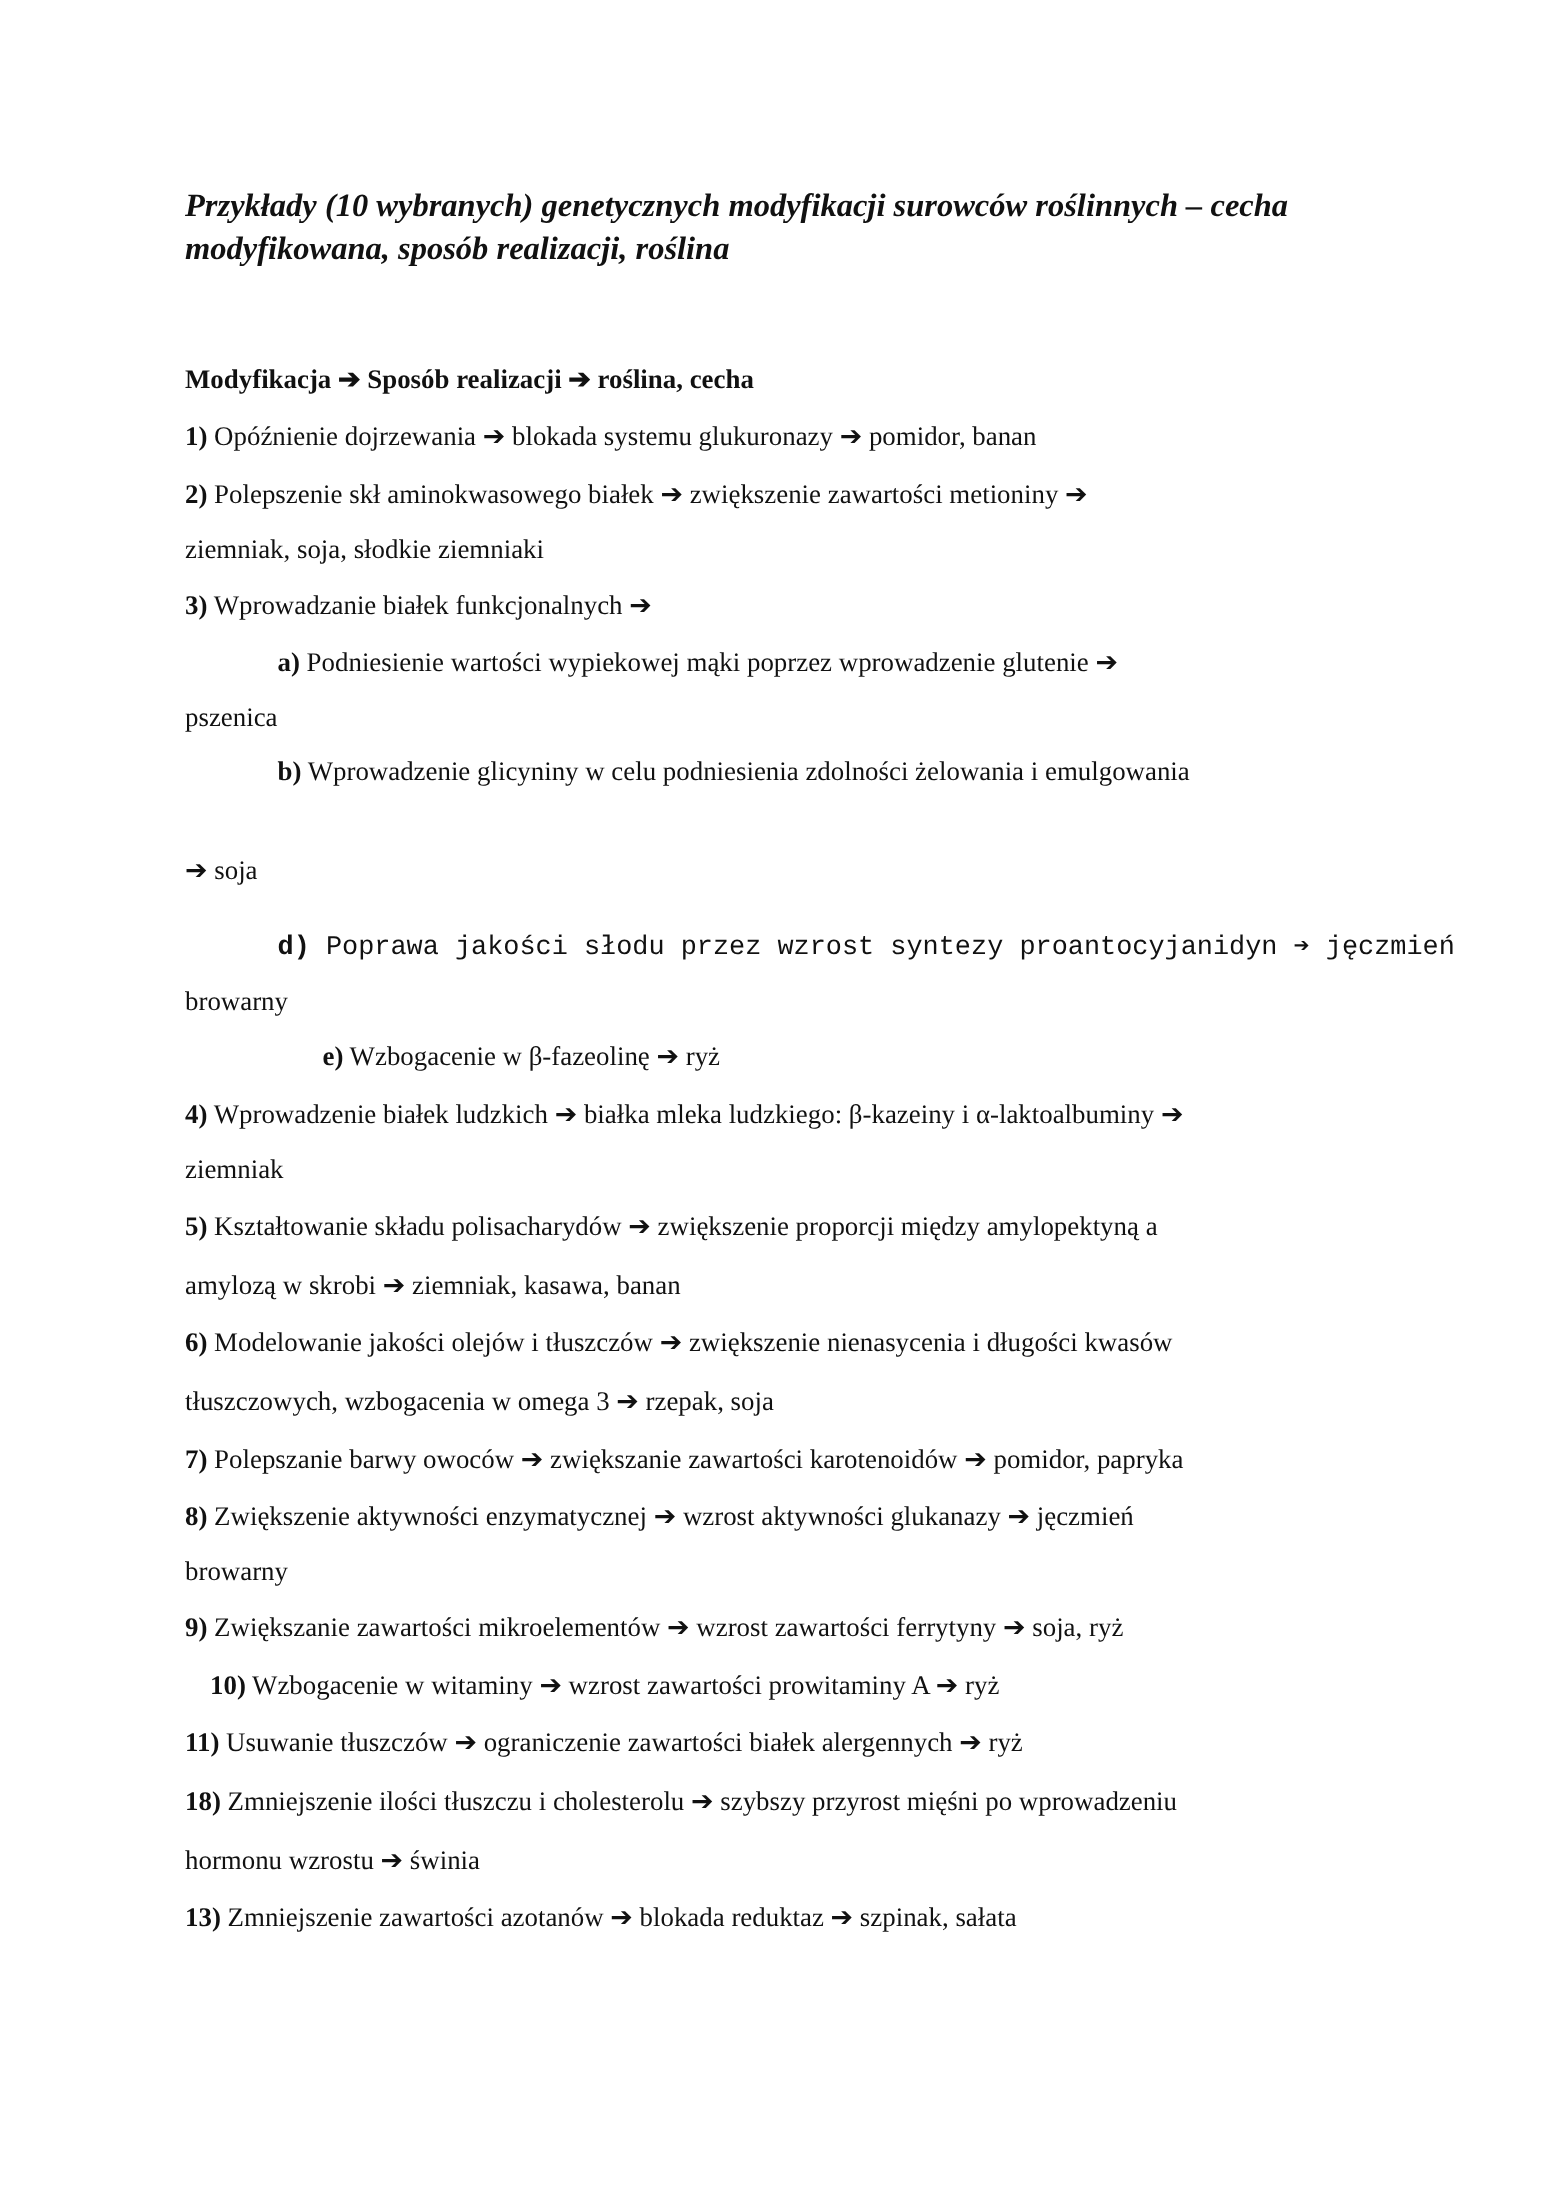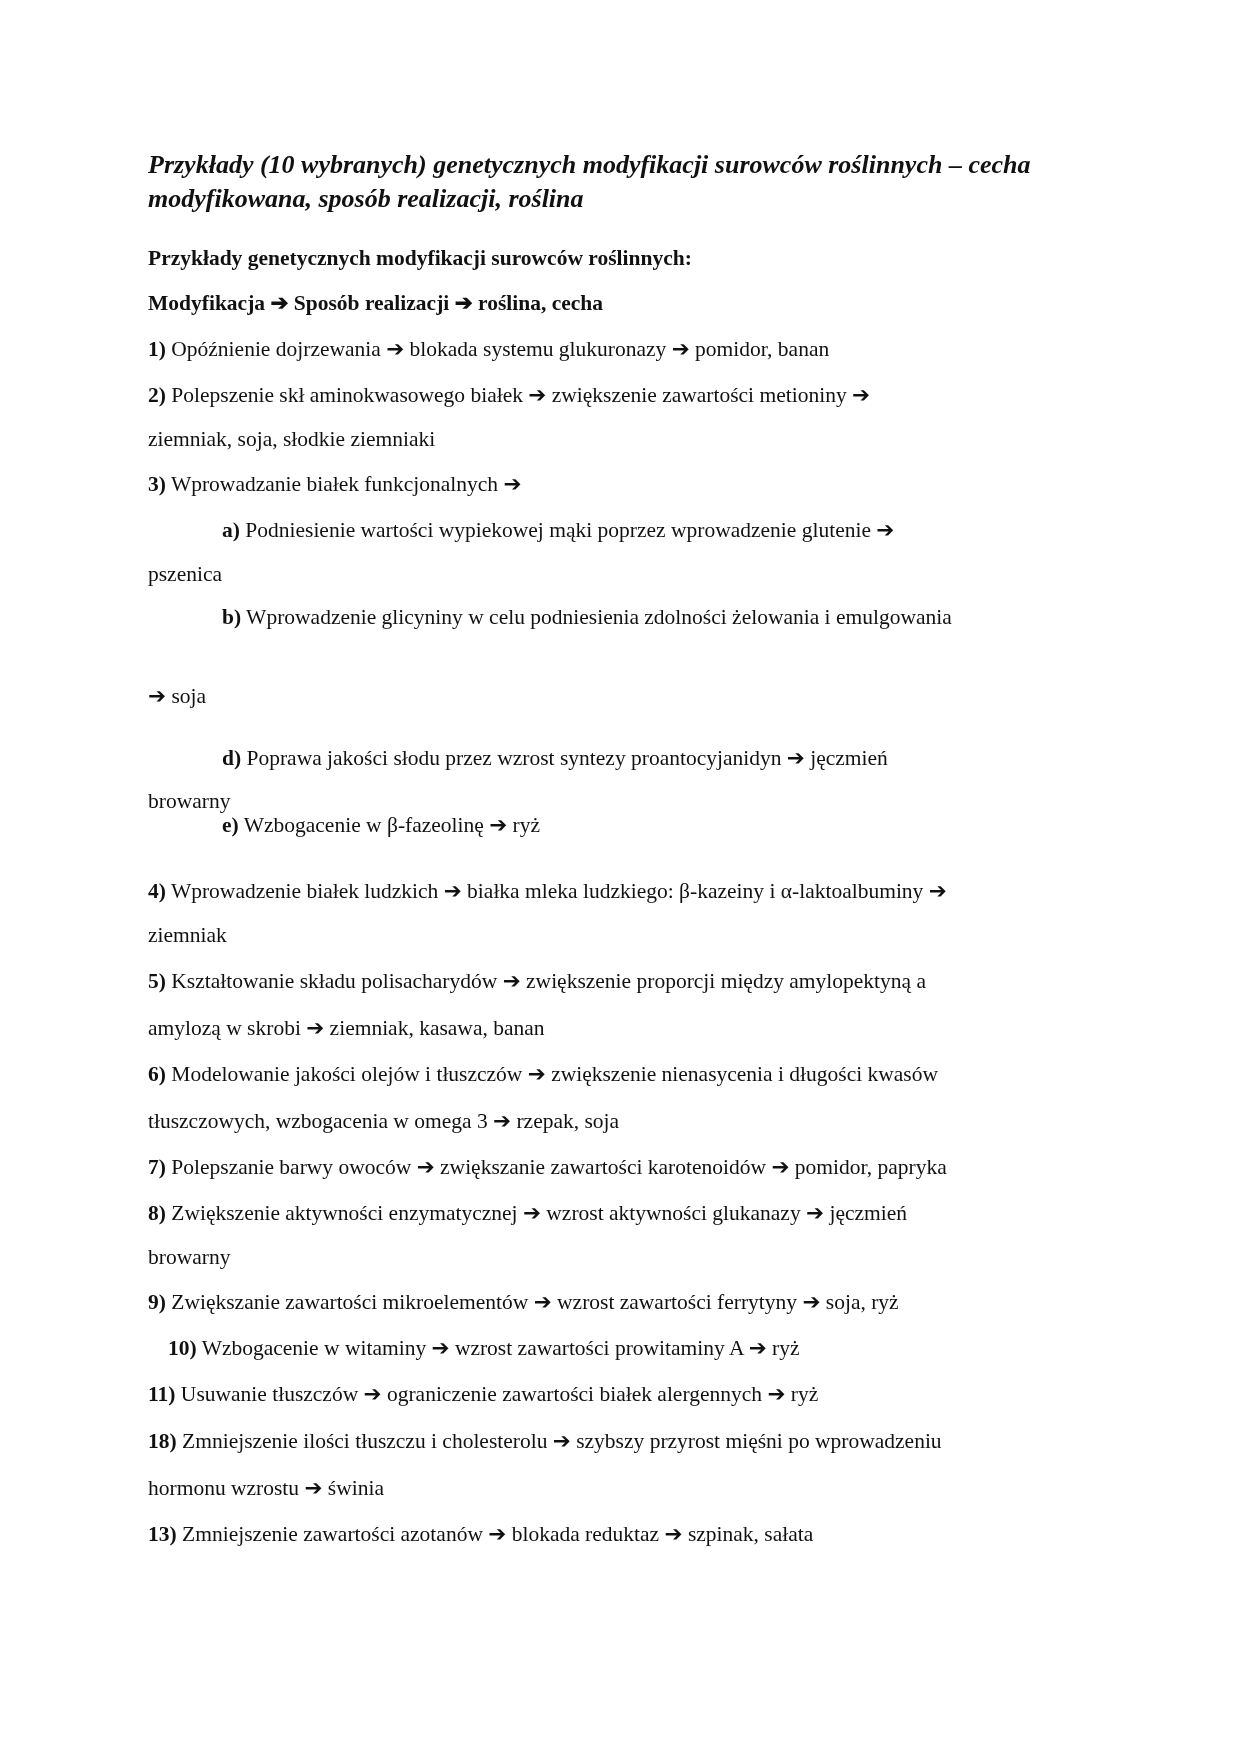--- a/index.html
+++ b/index.html
@@ -45,46 +45,45 @@
     .line.bold { font-weight: bold; }
     .num { font-weight: bold; }
   </style>
 </head>
 <body>
 
 <div class="page">
 
   <h1 class="title">Przykłady (10 wybranych) genetycznych modyfikacji surowców roślinnych – cecha modyfikowana, sposób realizacji, roślina</h1>
 
-  <p class="line bold" style="top:244px;">Przykłady genetycznych modyfikacji surowców roślinnych:</p>
 
   <p class="line bold" style="top:289px;text-align:center;">Modyfikacja ➔ Sposób realizacji ➔ roślina, cecha</p>
 
   <p class="line" style="top:335px;"><span class="num">1)</span><span> Opóźnienie dojrzewania ➔ blokada systemu glukuronazy ➔ pomidor, banan</span></p>
 
   <p class="line" style="top:381px;"><span class="num">2)</span><span> Polepszenie skł aminokwasowego białek ➔ zwiększenie zawartości metioniny ➔</span></p>
 
   <p class="line" style="top:425px;"><span class="num"></span><span>ziemniak, soja, słodkie ziemniaki</span></p>
 
   <p class="line" style="top:470px;"><span class="num">3)</span><span> Wprowadzanie białek funkcjonalnych ➔</span></p>
 
   <p class="line indent" style="top:516px;"><span class="num">a)</span><span> Podniesienie wartości wypiekowej mąki poprzez wprowadzenie glutenie ➔</span></p>
 
   <p class="line" style="top:560px;"><span class="num"></span><span>pszenica</span></p>
 
   <p class="line indent" style="top:603px;"><span class="num">b)</span><span> Wprowadzenie glicyniny w celu podniesienia zdolności żelowania i emulgowania</span></p>
 
   <p class="line" style="top:650px;margin-top:32px;"><span class="num"></span><span>➔ soja</span></p>
 
 
-  <p class="line indent" style="top:744px;"><span class="num">d)</span><span> Poprawa jakości słodu przez wzrost syntezy proantocyjanidyn ➔ jęczmień</span></p>
+  <p class="line indent" style="top:744px;font-family:Liberation Mono, monospace;"><span class="num">d)</span><span> Poprawa jakości słodu przez wzrost syntezy proantocyjanidyn ➔ jęczmień</span></p>
 
   <p class="line" style="top:787px;"><span class="num"></span><span>browarny</span></p>
 
-  <p class="line indent" style="top:811px;"><span class="num">e)</span><span> Wzbogacenie w β-fazeolinę ➔ ryż</span></p>
+  <p class="line indent" style="top:831px;margin-left:36px;"><span class="num">e)</span><span> Wzbogacenie w β-fazeolinę ➔ ryż</span></p>
 
   <p class="line" style="top:877px;"><span class="num">4)</span><span> Wprowadzenie białek ludzkich ➔ białka mleka ludzkiego: β-kazeiny i α-laktoalbuminy ➔</span></p>
 
   <p class="line" style="top:921px;"><span class="num"></span><span>ziemniak</span></p>
 
   <p class="line" style="top:967px;"><span class="num">5)</span><span> Kształtowanie składu polisacharydów ➔ zwiększenie proporcji między amylopektyną a</span></p>
 
   <p class="line" style="top:1014px;"><span class="num"></span><span>amylozą w skrobi ➔ ziemniak, kasawa, banan</span></p>
 
   <p class="line" style="top:1060px;"><span class="num">6)</span><span> Modelowanie jakości olejów i tłuszczów ➔ zwiększenie nienasycenia i długości kwasów</span></p>

